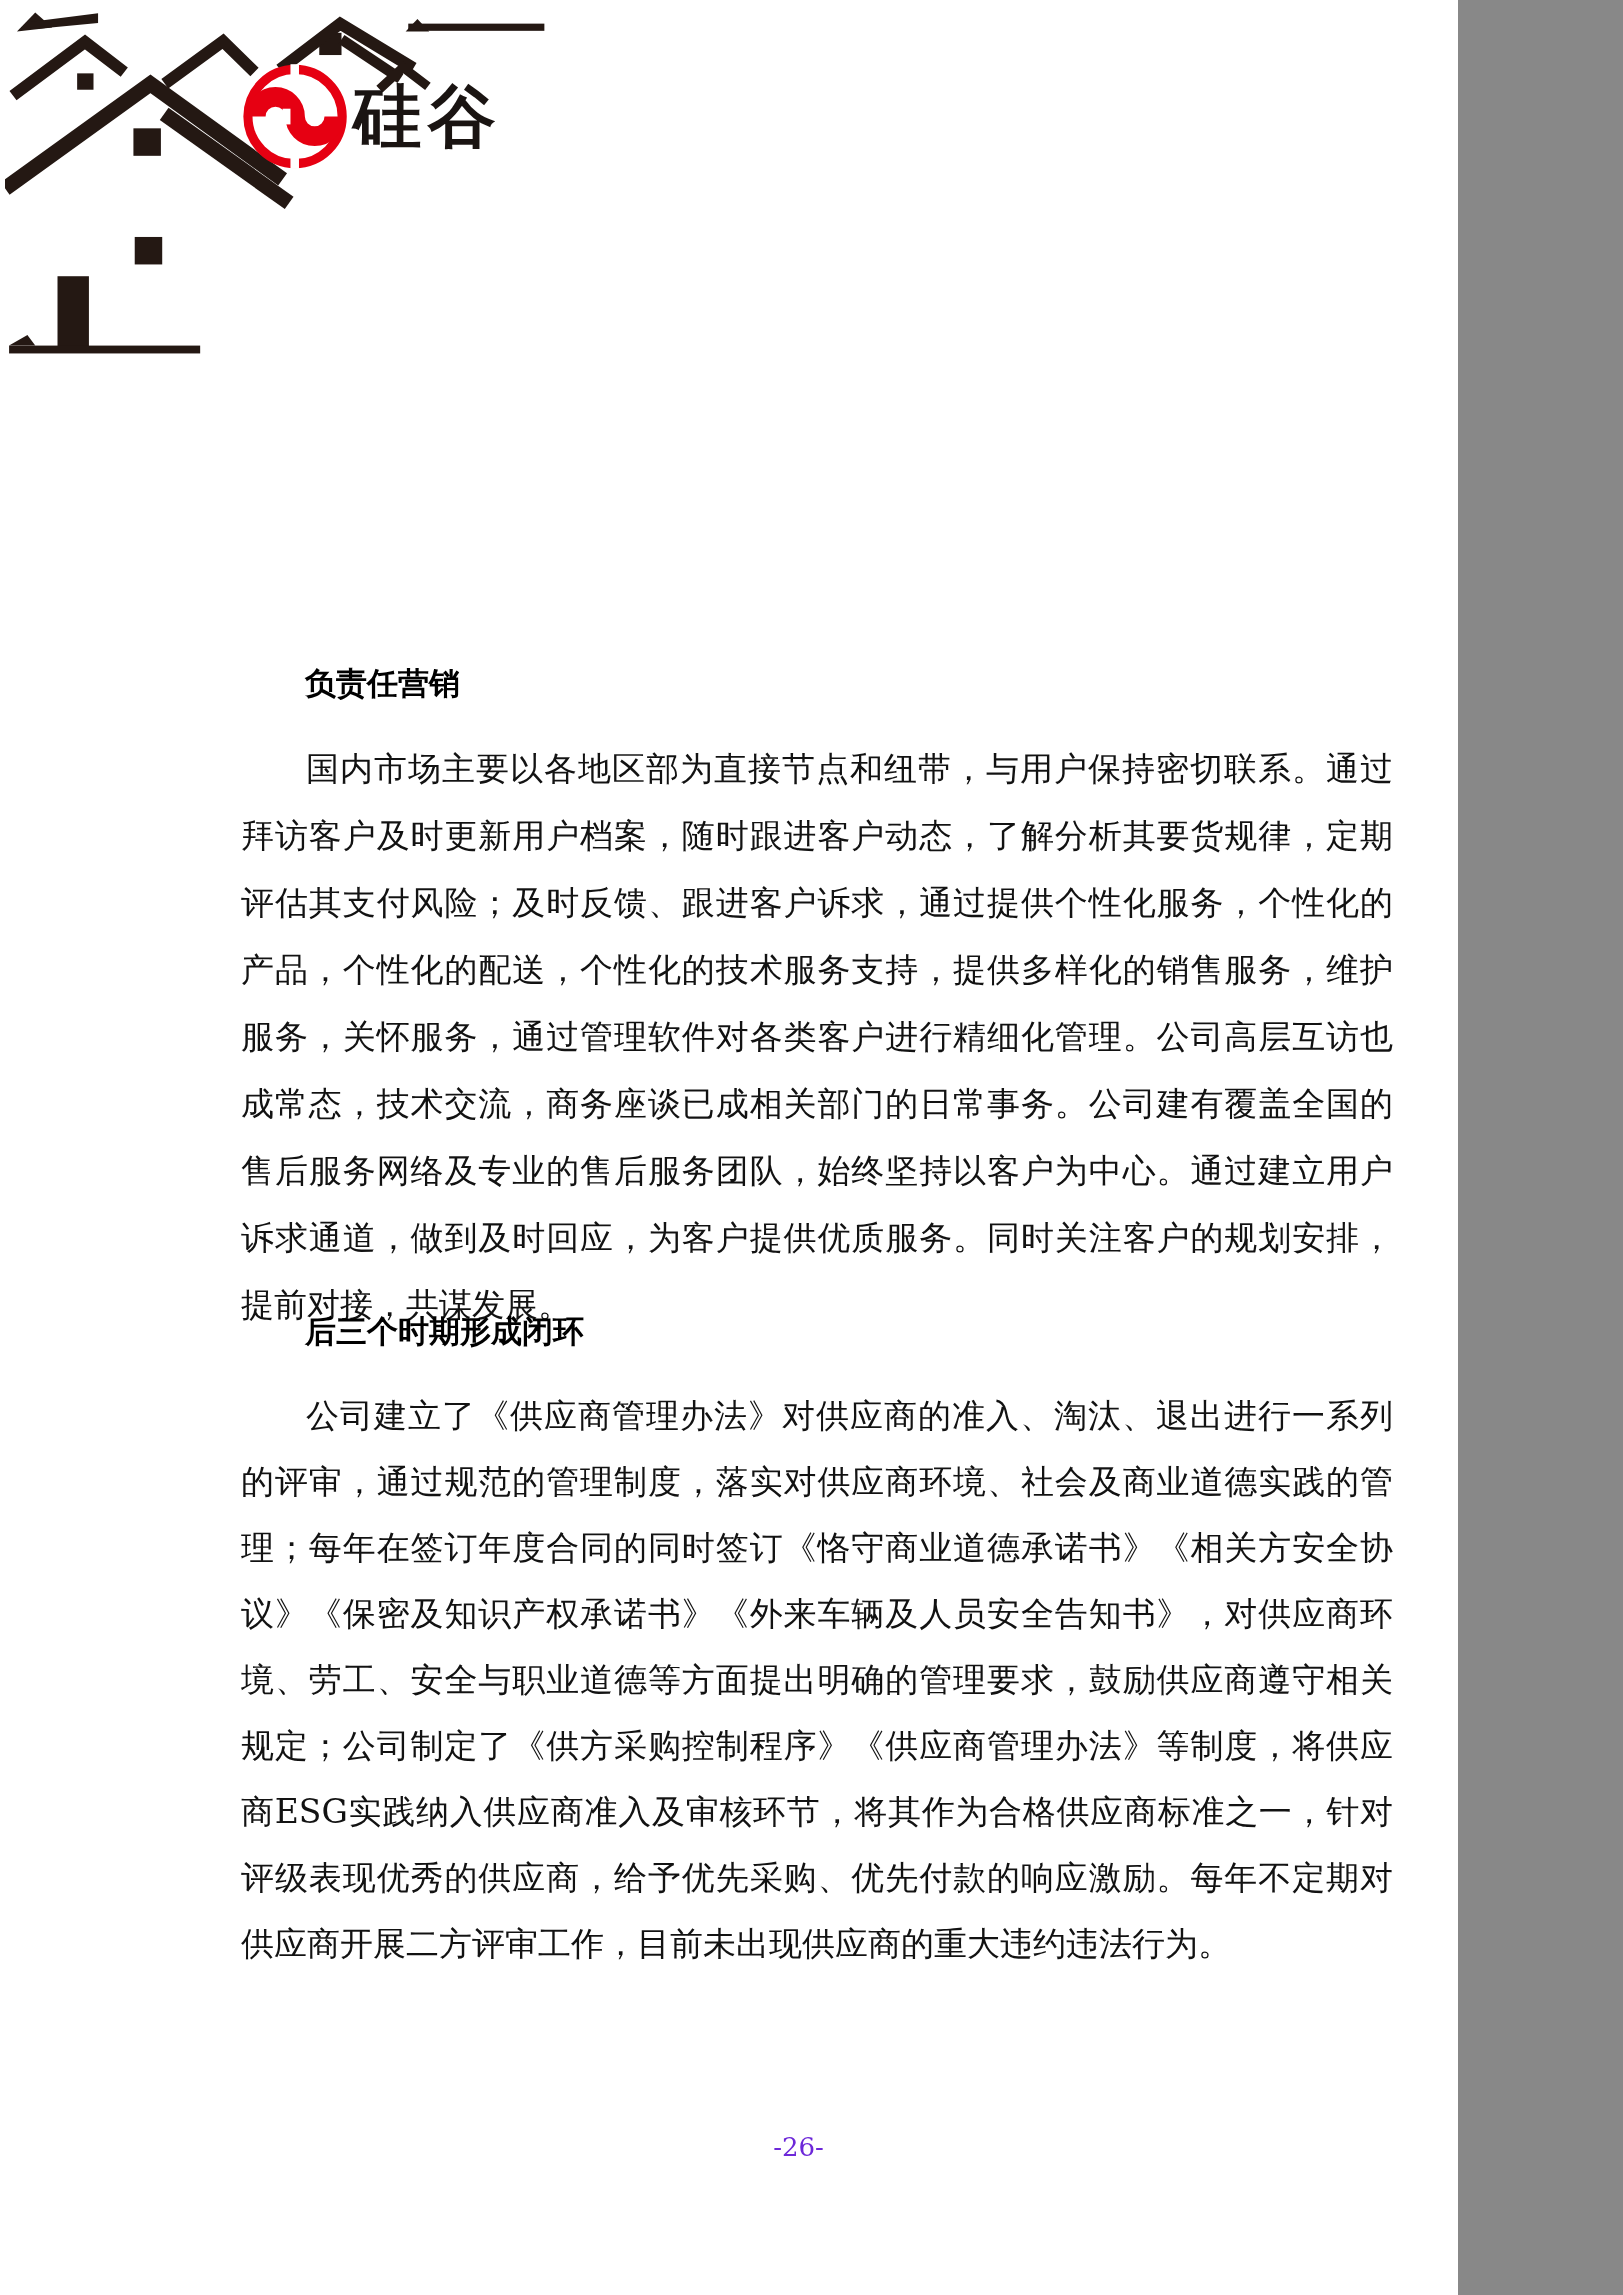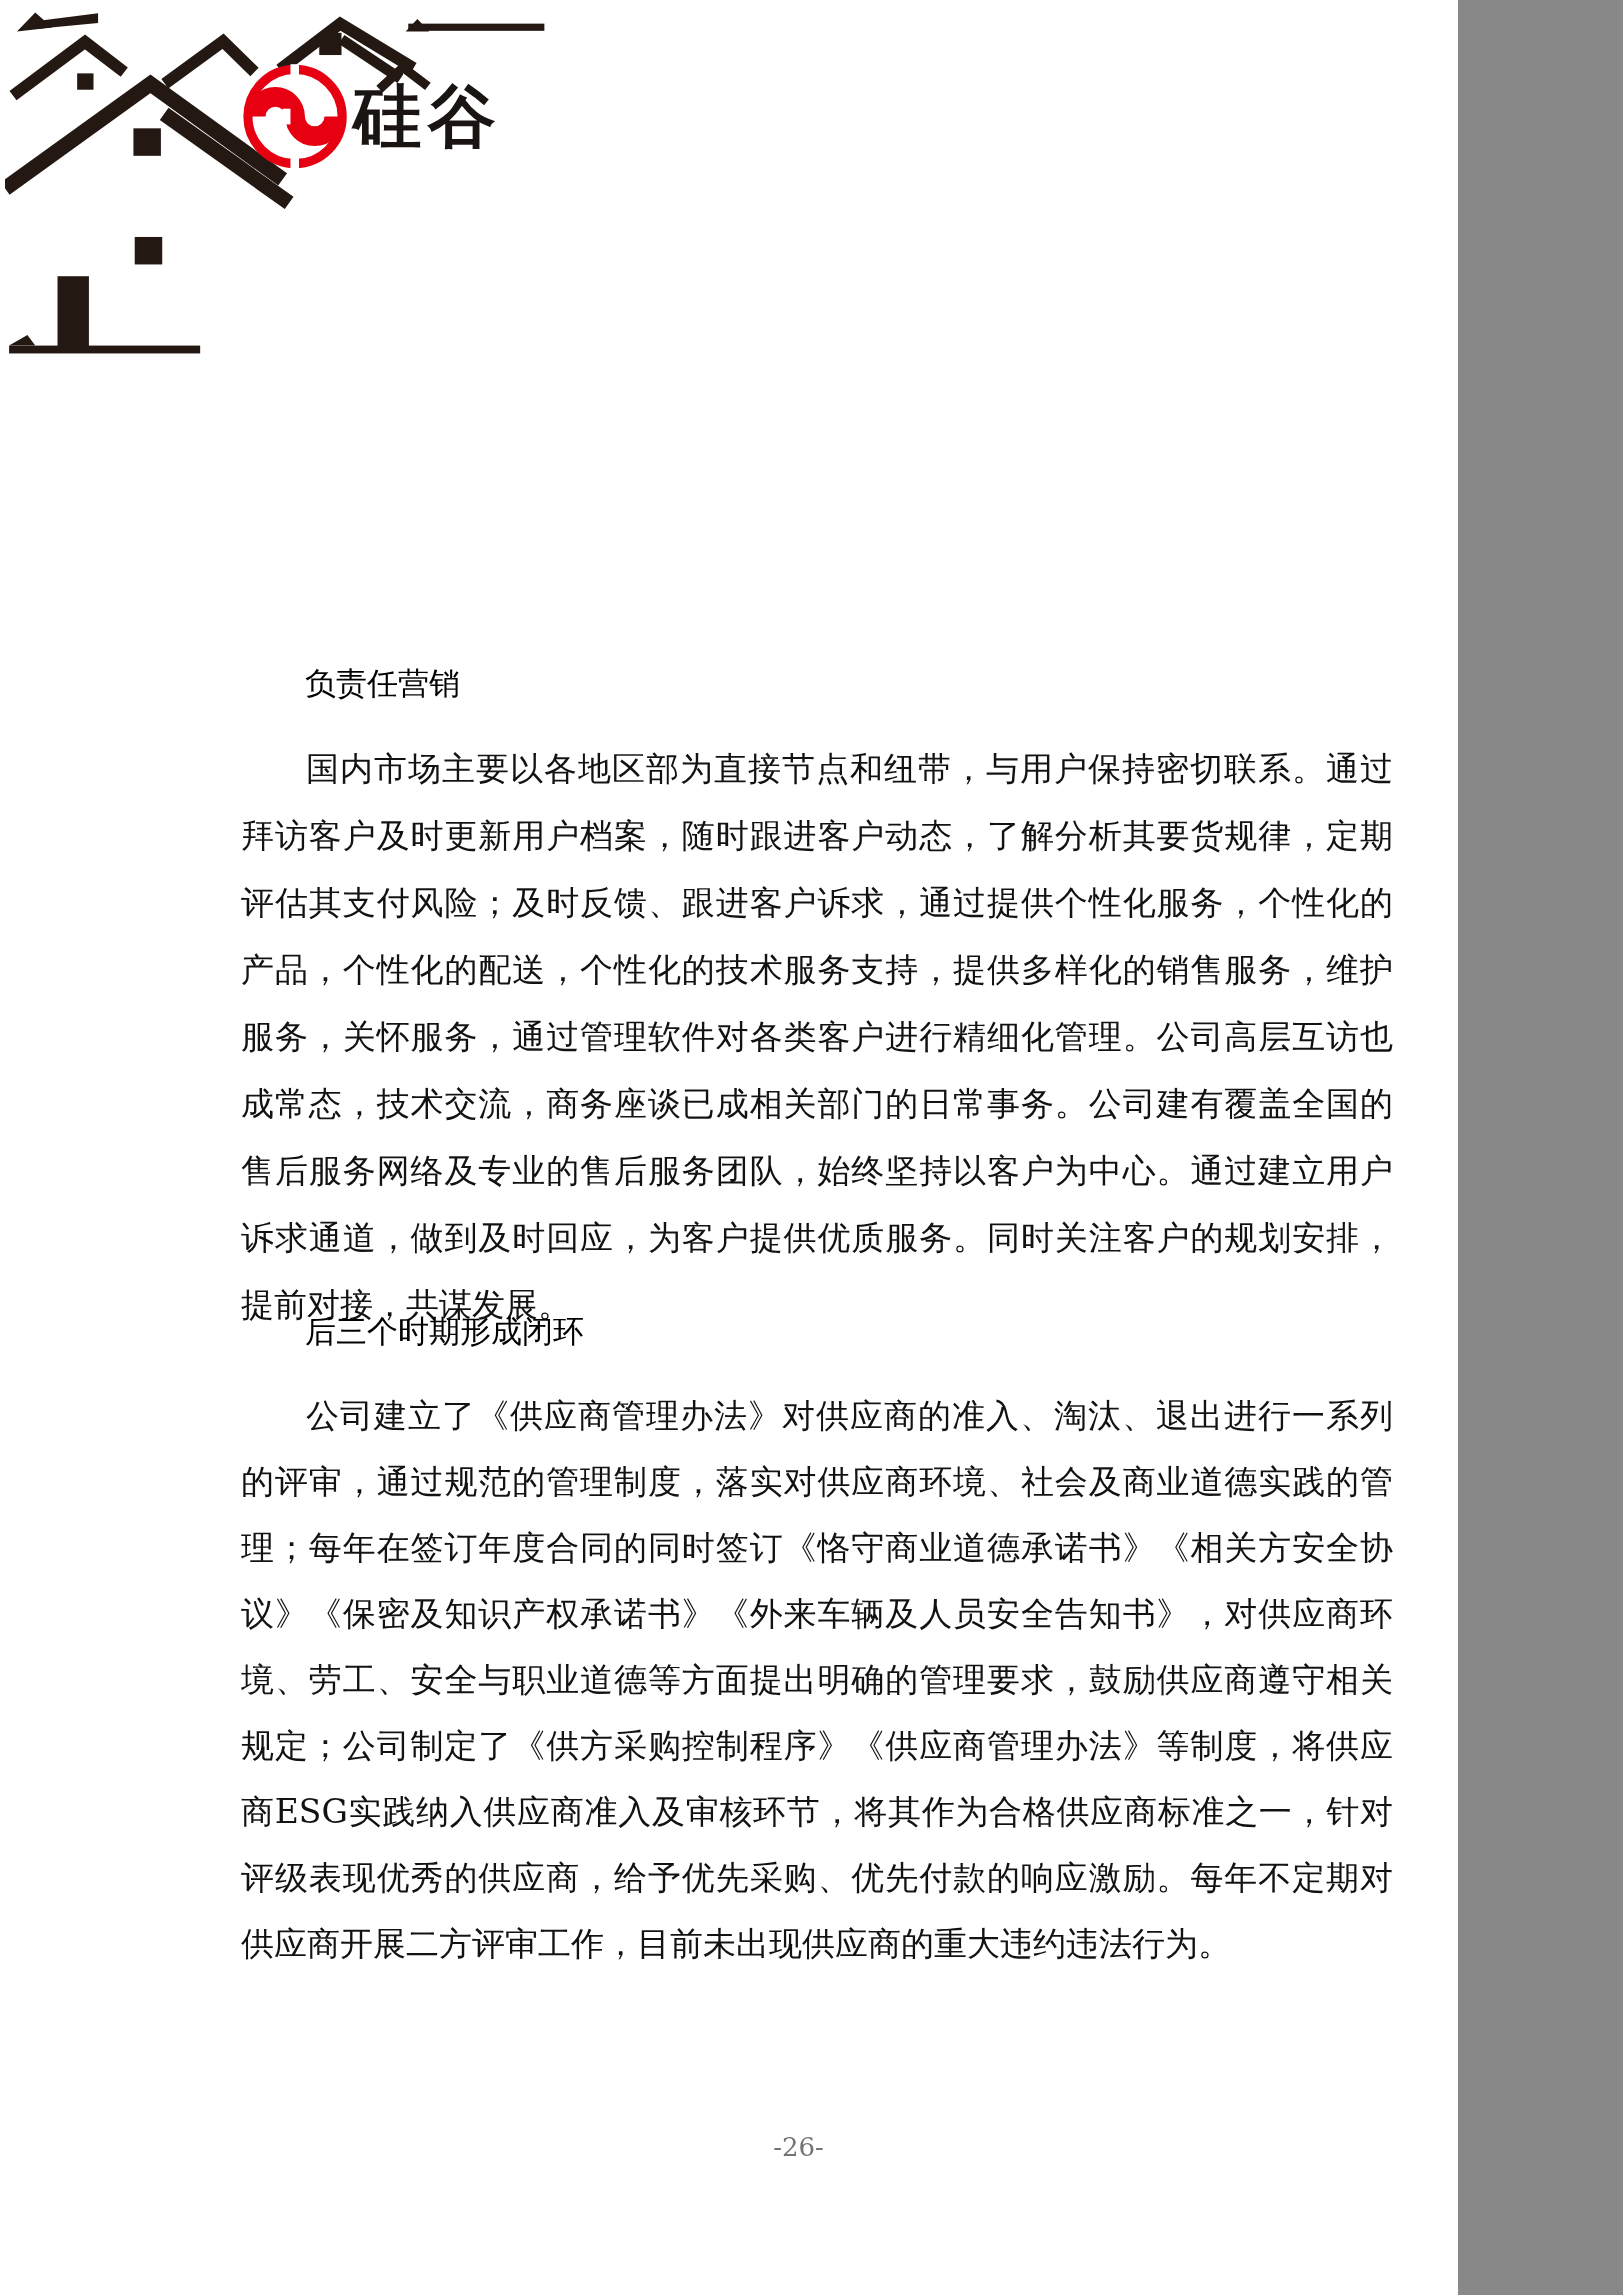--- a/index.html
+++ b/index.html
@@ -64,38 +64,38 @@
     font-family: "DejaVu Serif", serif;
   }
   .p1 { top: 309px; }
   .p2 { top: 735px; }
   .p3 { top: 1383px; line-height: 66px; }
   
   .subheading {
     position: absolute;
     left: 305px;
     font-size: 31px;
-    font-weight: normal;
+    font-weight: bold;
     line-height: 38px;
     color: #000;
     font-family: "DejaVu Serif", serif;
     white-space: nowrap;
   }
   .sh1 { top: 664px; }
   .sh2 { top: 1312px; }
   
   .footer {
     position: absolute;
     top: 2132px;
     left: 0;
     width: 1597px;
     text-align: center;
     font-size: 26px;
     font-family: "DejaVu Serif", serif;
-    color: #737373;
+    color: #6d28d9;
   }
 </style>
 </head>
 <body>
 
 <div id="page">
 
   <div class="logo">
     <svg viewBox="0 0 840 570" fill="none" stroke="none">
       <g fill="#241813">

